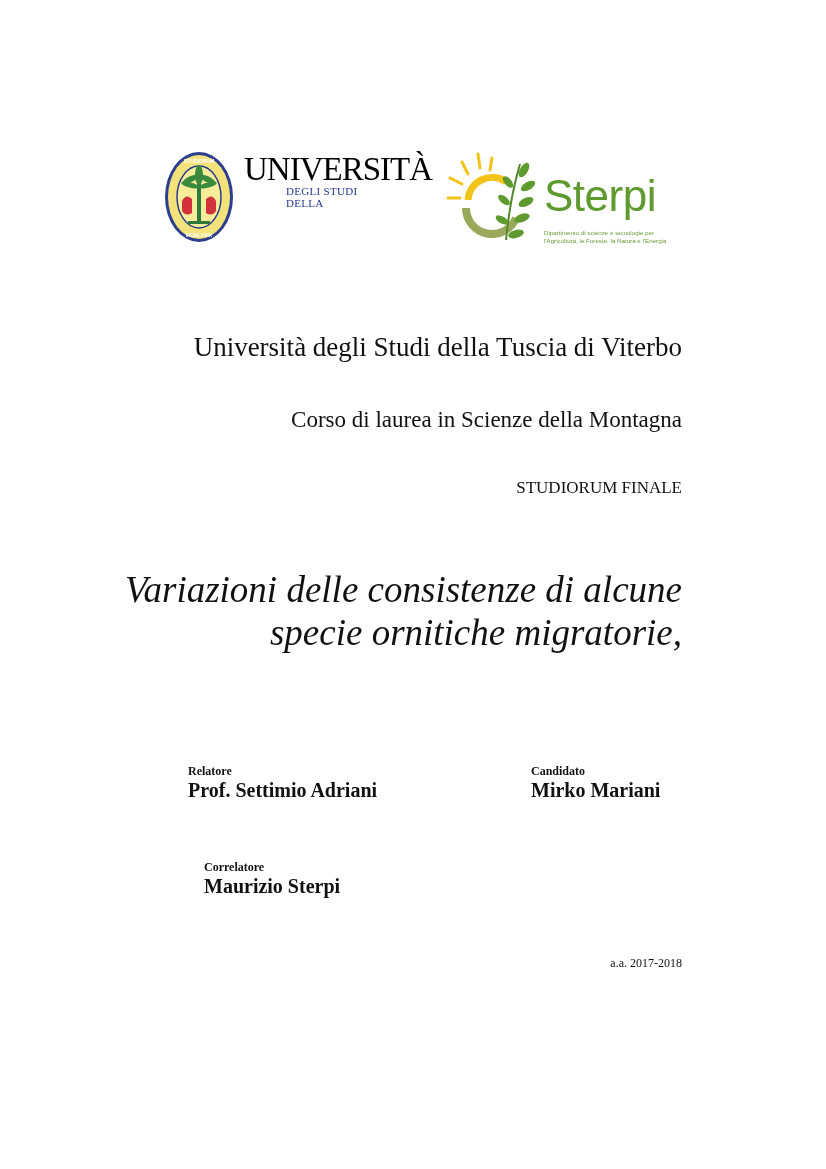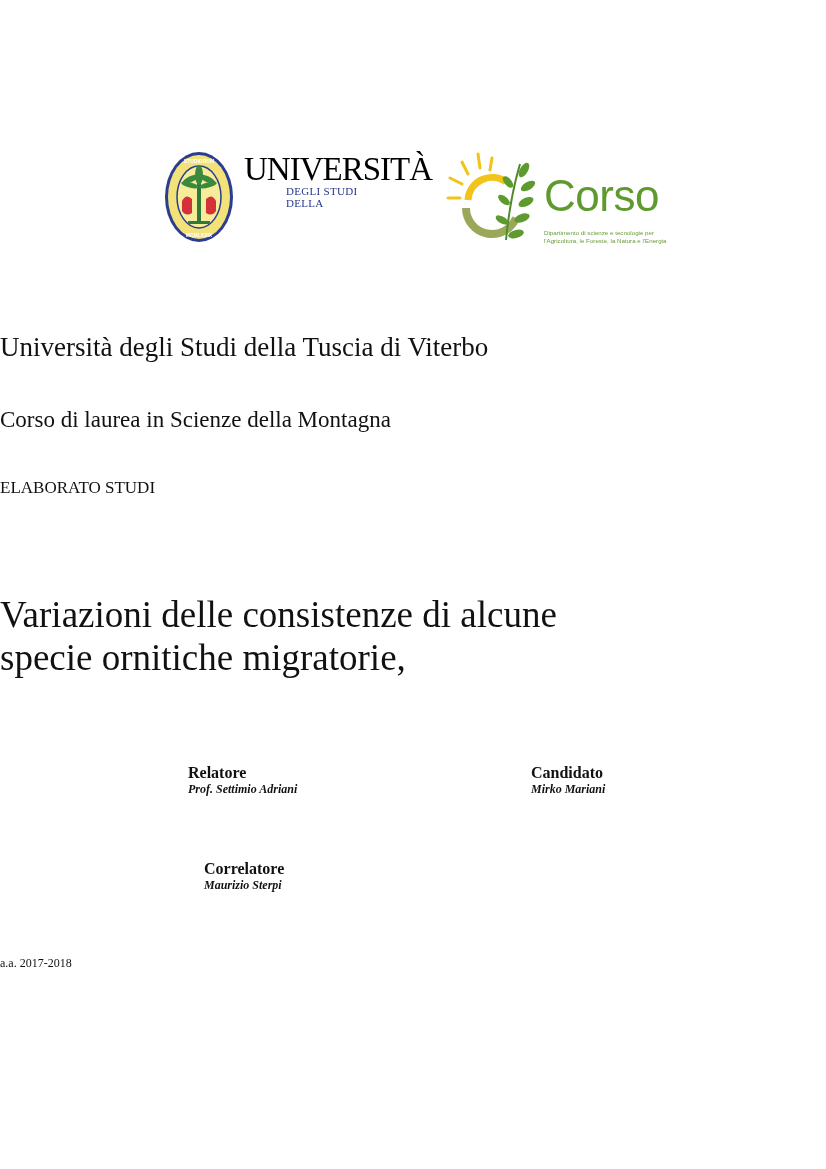--- a/index.html
+++ b/index.html
@@ -1,38 +1,38 @@
 <!DOCTYPE html>
 <html><head>
 <meta charset="utf-8">
 <style>
   html, body { margin:0; padding:0; background:#ffffff; }
   body { width:826px; height:1169px; position:relative; overflow:hidden; font-family:"Liberation Serif", serif; color:#111; }
   .abs { position:absolute; }
-  .center { left:0; width:682px; text-align:left; }
+  .center { left:0; width:682px; text-align:right; }
 
   
   .tuscia-logo { left:152px; top:143px; width:236px; height:110px; }
   .tuscia-seal { left:12px; top:8px; width:70px; height:92px; }
   .tuscia-word1 { left:92px; top:10px; font-size:33px; color:#000000; letter-spacing:-1px; font-family:"Liberation Serif", serif; line-height:1; }
   .tuscia-word2 { left:134px; top:42px; font-size:11px; color:#24378f; font-family:Liberation Serif, serif; letter-spacing:0.3px; }
   .tuscia-word3 { left:86px; top:44px; font-size:56px; color:#24378f; font-family:"Liberation Serif", serif; line-height:1; letter-spacing:-2px; }
 
   
   .dafne-logo { left:446px; top:148px; width:240px; height:100px; }
   .dafne-word { left:98px; top:26px; font-size:44px; color:#5e9a2e; font-family:"Liberation Sans", sans-serif; line-height:1; letter-spacing:-0.5px; }
   .dafne-sub { left:98px; top:81px; font-size:6.2px; line-height:8px; color:#6a9a3a; font-family:"Liberation Sans", sans-serif; white-space:nowrap; }
 
   .uni-name { top:332px; font-size:27px; }
   .course { top:407px; font-size:23px; }
   .elab { top:478px; font-size:17px; }
-  .title { top:593px; font-size:37px; line-height:43px; }
+  .title { top:568px; font-size:37px; line-height:43px;font-style:italic; }
 
-  .role-label { font-size:16px; font-weight:bold; }
-  .role-name { font-size:12px; font-weight:bold; font-style:italic; }
+  .role-label { font-size:12px; font-weight:bold; }
+  .role-name { font-size:20px; font-weight:bold; }
   .year { top:956px; font-size:12px; font-weight:normal; }
 </style>
 </head>
 <body>
 
 <div class="abs tuscia-logo">
   <svg class="abs tuscia-seal" viewBox="0 0 70 92" width="70" height="92">
     <ellipse cx="35" cy="46" rx="34" ry="45" fill="#2a3d8f"></ellipse>
     <ellipse cx="35" cy="46" rx="31" ry="42" fill="#f3e27a"></ellipse>
     <ellipse cx="35" cy="46" rx="22" ry="31" fill="#f6ec9a" stroke="#2a3d8f" stroke-width="1.5"></ellipse>
@@ -70,31 +70,31 @@
       <ellipse cx="78" cy="22" rx="4" ry="8" transform="rotate(30 78 22)"></ellipse>
       <ellipse cx="82" cy="38" rx="4" ry="8" transform="rotate(60 82 38)"></ellipse>
       <ellipse cx="62" cy="34" rx="3.5" ry="7" transform="rotate(-40 62 34)"></ellipse>
       <ellipse cx="80" cy="54" rx="4" ry="8" transform="rotate(65 80 54)"></ellipse>
       <ellipse cx="58" cy="52" rx="3.5" ry="7" transform="rotate(-50 58 52)"></ellipse>
       <ellipse cx="76" cy="70" rx="4" ry="8" transform="rotate(70 76 70)"></ellipse>
       <ellipse cx="56" cy="72" rx="3.5" ry="7" transform="rotate(-60 56 72)"></ellipse>
       <ellipse cx="70" cy="86" rx="4" ry="8" transform="rotate(75 70 86)"></ellipse>
     </g>
   </svg>
-  <div class="abs dafne-word">Corso</div>
+  <div class="abs dafne-word">Sterpi</div>
   <div class="abs dafne-sub">
     <div>Dipartimento di scienze e tecnologie per</div>
     <div>l'Agricoltura, le Foreste, la Natura e l'Energia</div>
   </div>
 </div>
 
 <div class="abs center uni-name">Università degli Studi della Tuscia di Viterbo</div>
 <div class="abs center course">Corso di laurea in Scienze della Montagna</div>
 
-<div class="abs center elab">ELABORATO STUDI</div>
+<div class="abs center elab">STUDIORUM FINALE</div>
 
 <div class="abs center title">
   <div>Variazioni delle consistenze di alcune</div>
   <div>specie ornitiche migratorie,</div>
 </div>
 
 <div class="abs" style="left:188px;top:764px;">
   <div class="role-label">Relatore</div>
   <div class="role-name">Prof. Settimio Adriani</div>
 </div>

